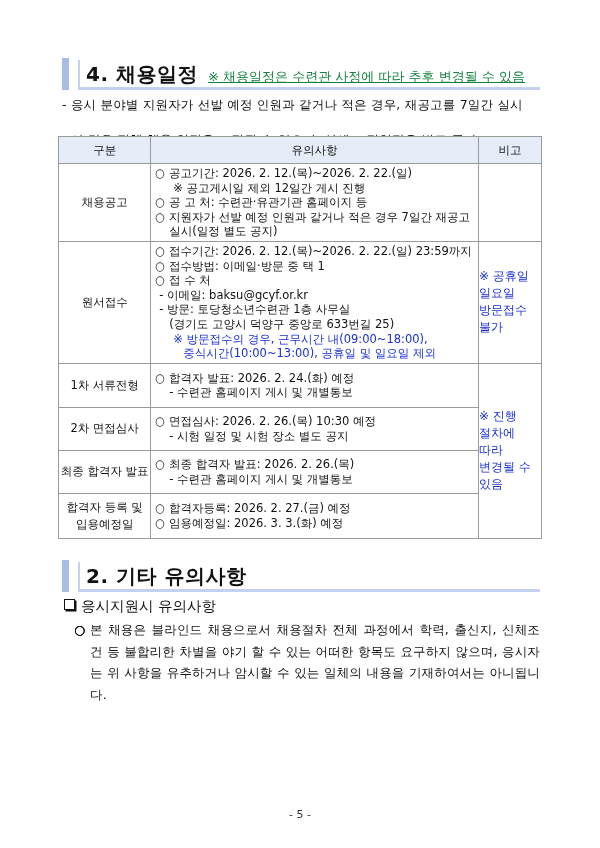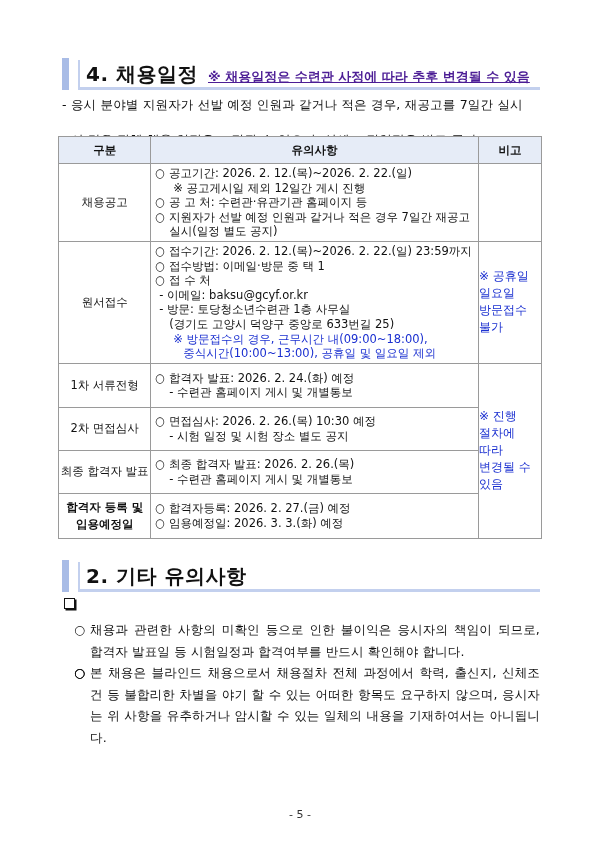--- a/index.html
+++ b/index.html
@@ -3,27 +3,27 @@
 <meta charset="utf-8">
 <style>
   html, body { margin:0; padding:0; background:#ffffff; }
   body { width:600px; height:848px; position:relative; overflow:hidden;
          font-family:"DejaVu Sans","Liberation Sans",sans-serif; color:#111; }
   .section-head { position:absolute; left:62px; width:478px; height:32px; }
   .section-head .bar { position:absolute; left:0; top:0; width:7px; height:32px; background:#a9bce6; }
   .section-head .rule { position:absolute; left:16px; right:0; bottom:0; height:3px; background:#c3d0ee; }
   .section-head .vline { position:absolute; left:16px; top:2px; width:2px; height:30px; background:#c3d0ee; }
   .section-head .title { position:absolute; left:24px; top:3px; font-size:20px; font-weight:bold; letter-spacing:0.5px; white-space:nowrap; }
-  .section-head .note { font-size:13px; font-weight:bold; color:#4c1d95; text-decoration:underline; margin-left:10px; letter-spacing:0; }
+  .section-head .note { font-size:13px; font-weight:normal; color:#15803d; text-decoration:underline; margin-left:10px; letter-spacing:0; }
 
   .dash-line { position:absolute; left:62px; font-size:12.5px; white-space:nowrap; letter-spacing:0.2px; }
 
   table.sched { position:absolute; left:58px; top:136px; width:484px; border-collapse:collapse; font-size:11.5px; }
   table.sched td, table.sched th { border:1px solid #9a9a9a; padding:0; vertical-align:middle; }
-  table.sched th { background:#e6ecf7; font-weight:bold; height:26px; font-size:11.5px; }
+  table.sched th { background:#e6ecf7; font-weight:normal; height:26px; font-size:11.5px; }
   table.sched td.cat { text-align:center; width:107px; }
   table.sched td.body { padding:2px 6px 2px 4px; line-height:14.6px; width:301px; }
   table.sched td.remark { text-align:left; color:#1a2fd0; width:72px; line-height:17px; font-size:12px; }
   .ind1 { padding-left:14px; }
   .ind2 { padding-left:18px; }
   .ind3 { padding-left:28px; }
   .blue { color:#1a2fd0; }
   .line { white-space:nowrap; }
 
   .sub-head { position:absolute; left:64px; top:597px; font-size:14.5px; white-space:nowrap; }
@@ -113,41 +113,41 @@
 
   <tr style="height:43px;margin-left:45px;">
     <td class="cat">최종 합격자 발표</td>
     <td class="body">
       <div class="line">○ 최종 합격자 발표:  2026. 2. 26.(목)</div>
       <div class="line ind1">- 수련관 홈페이지 게시 및 개별통보</div>
     </td>
   </tr>
 
   <tr style="height:45px;">
-    <td class="cat" style="line-height:17px;font-weight:bold;">
+    <td class="cat" style="line-height:17px;">
       <div>합격자 등록 및</div>
       <div>입용예정일</div>
     </td>
     <td class="body">
       <div class="line">○ 합격자등록: 2026. 2. 27.(금) 예정</div>
       <div class="line">○ 임용예정일: 2026. 3. 3.(화) 예정</div>
     </td>
   </tr>
 </tbody>
   </table>
 
 <div class="section-head" style="top:560px;">
   <div class="bar"></div>
   <div class="vline"></div>
   <div class="rule"></div>
   <div class="title">2. 기타 유의사항</div>
 </div>
 
-<div class="sub-head"><span class="box"></span></div>
+<div class="sub-head"><span class="box"></span><span>응시지원시 유의사항</span></div>
 
 <div class="notes">
-  <div class="item"><span class="bullet">○</span><span>채용과 관련한 사항의 미확인 등으로 인한 불이익은 응시자의 책임이 되므로, 합격자 발표일 등 시험일정과 합격여부를 반드시 확인해야 합니다.</span></div>
+  <div class="item"><span class="bullet">○</span></div>
   <div class="item"><span class="bullet">○</span></div>
   <div class="item"><span class="bullet">○</span></div>
   <div class="item"><span class="bullet">○</span><span>본 채용은 블라인드 채용으로서 채용절차 전체 과정에서 학력, 출신지, 신체조건 등 불합리한 차별을 야기 할 수 있는 어떠한 항목도 요구하지 않으며, 응시자는 위 사항을 유추하거나 암시할 수 있는 일체의 내용을 기재하여서는 아니됩니다.</span></div>
 </div>
 
 <div class="page-num">- 5 -</div>
 
 </body></html>

